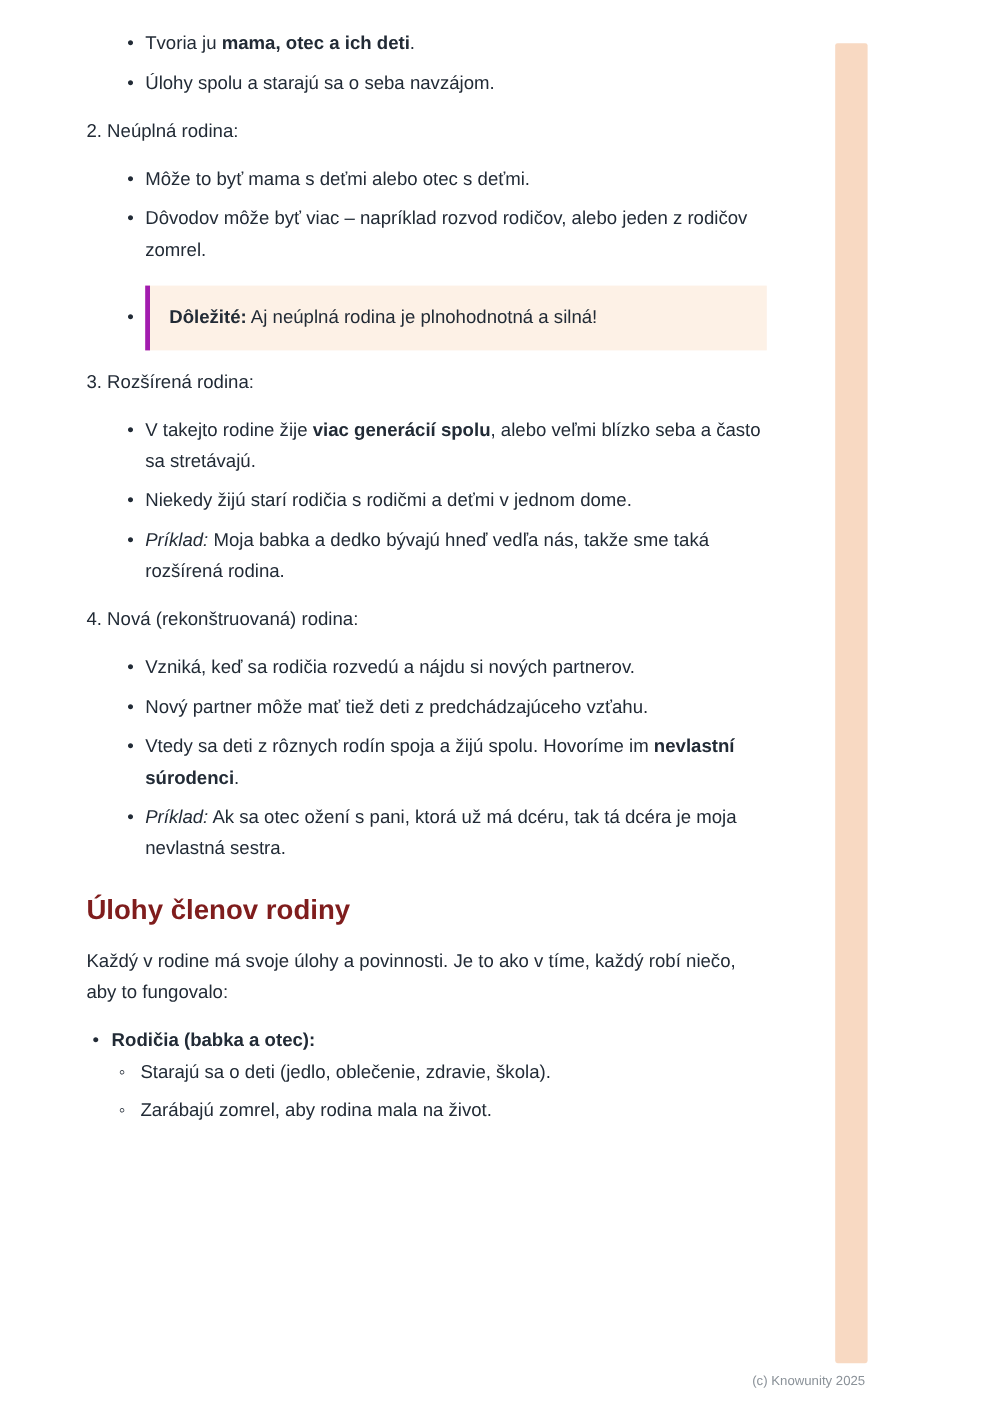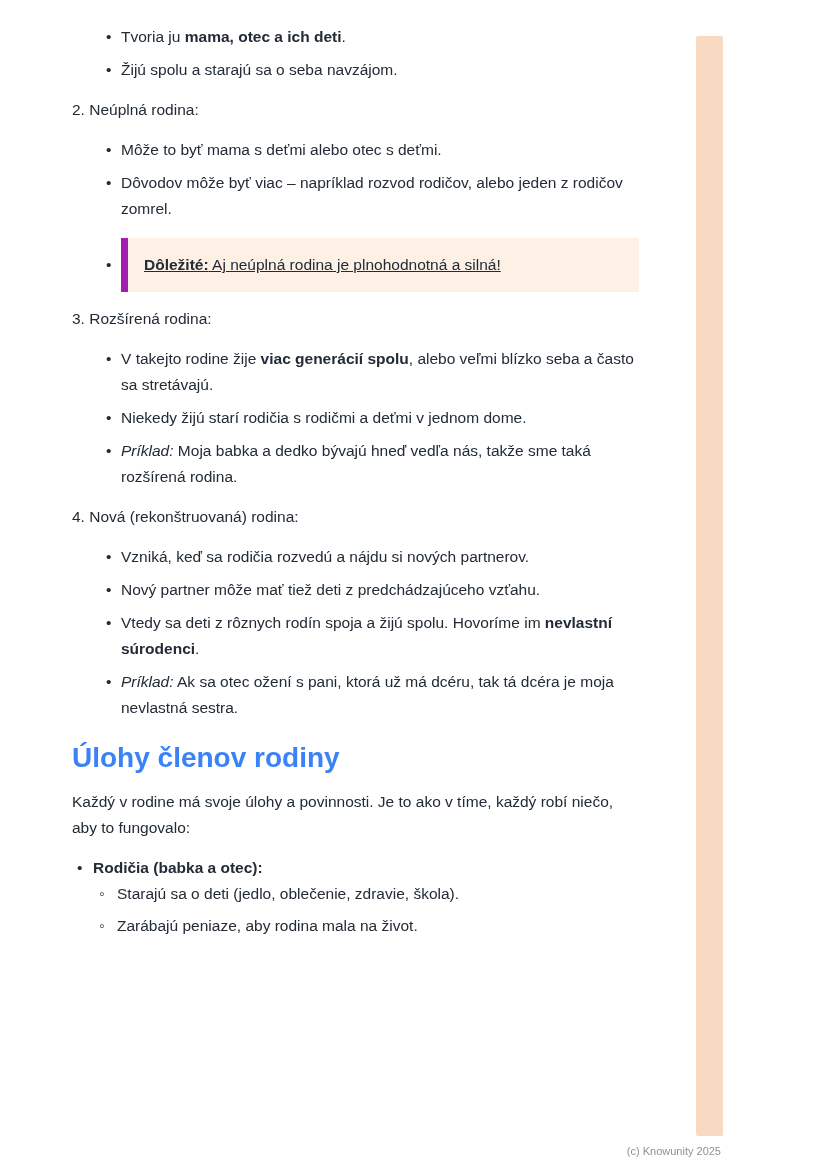--- a/index.html
+++ b/index.html
@@ -40,27 +40,26 @@
     left:34px; top:0;
     color:#222b36;
   }
   .sub-list li.callout-item { margin-top:16px; margin-bottom:12px; }
   .sub-list li.callout-item::before { top:14px; }
   .numbered { margin-top:14px; margin-bottom:14px; }
   .numbered .num { font-weight:normal; }
   .numbered strong { font-weight:normal; }
   .callout {
     background:#fdf1e6;
-    border-left:7px solid #a21caf;
+    border-left:4px solid #a21caf;
     padding:14px 16px;
-    text-decoration:underline;
   }
   h2.section-heading {
-    color:#3b82f6;
-    font-size:28px;
+    color:#7f1d1d;
+    font-size:23px;
     line-height:30px;
     font-weight:bold;
     margin-top:22px;
     margin-bottom:16px;
   }
   .para { margin-bottom:14px; }
   .top-list > li {
     position:relative;
     padding-left:21px;
     margin-bottom:4px;
@@ -97,21 +96,21 @@
 <body>
 
 <div class="page">
 
   <div class="edge-stripe"></div>
 
   <div class="content">
 
     <ul class="sub-list">
       <li>Tvoria ju <strong>mama, otec a ich deti</strong>.</li>
-      <li>Žijú spolu a starajú sa o seba navzájom.</li>
+      <li>Úlohy spolu a starajú sa o seba navzájom.</li>
     </ul>
 
     <div class="numbered">
       <span class="num">2.</span>
       <strong>Neúplná rodina:</strong>
     </div>
 
     <ul class="sub-list">
       <li>Môže to byť mama s deťmi alebo otec s deťmi.</li>
       <li>Dôvodov môže byť viac – napríklad rozvod rodičov, alebo jeden z rodičov zomrel.</li>
@@ -145,21 +144,21 @@
 
     <h2 class="section-heading">Úlohy členov rodiny</h2>
 
     <p class="para">Každý v rodine má svoje úlohy a povinnosti. Je to ako v tíme, každý robí niečo, aby to fungovalo:</p>
 
     <ul class="top-list">
       <li>
         <span><strong>Rodičia (babka a otec):</strong></span>
         <ul class="circle-list">
           <li>Starajú sa o deti (jedlo, oblečenie, zdravie, škola).</li>
-          <li>Zarábajú peniaze, aby rodina mala na život.</li>
+          <li>Zarábajú zomrel, aby rodina mala na život.</li>
         </ul>
       </li>
     </ul>
 
   </div>
 
   <div class="footer">(c) Knowunity 2025</div>
 
 </div>
 

